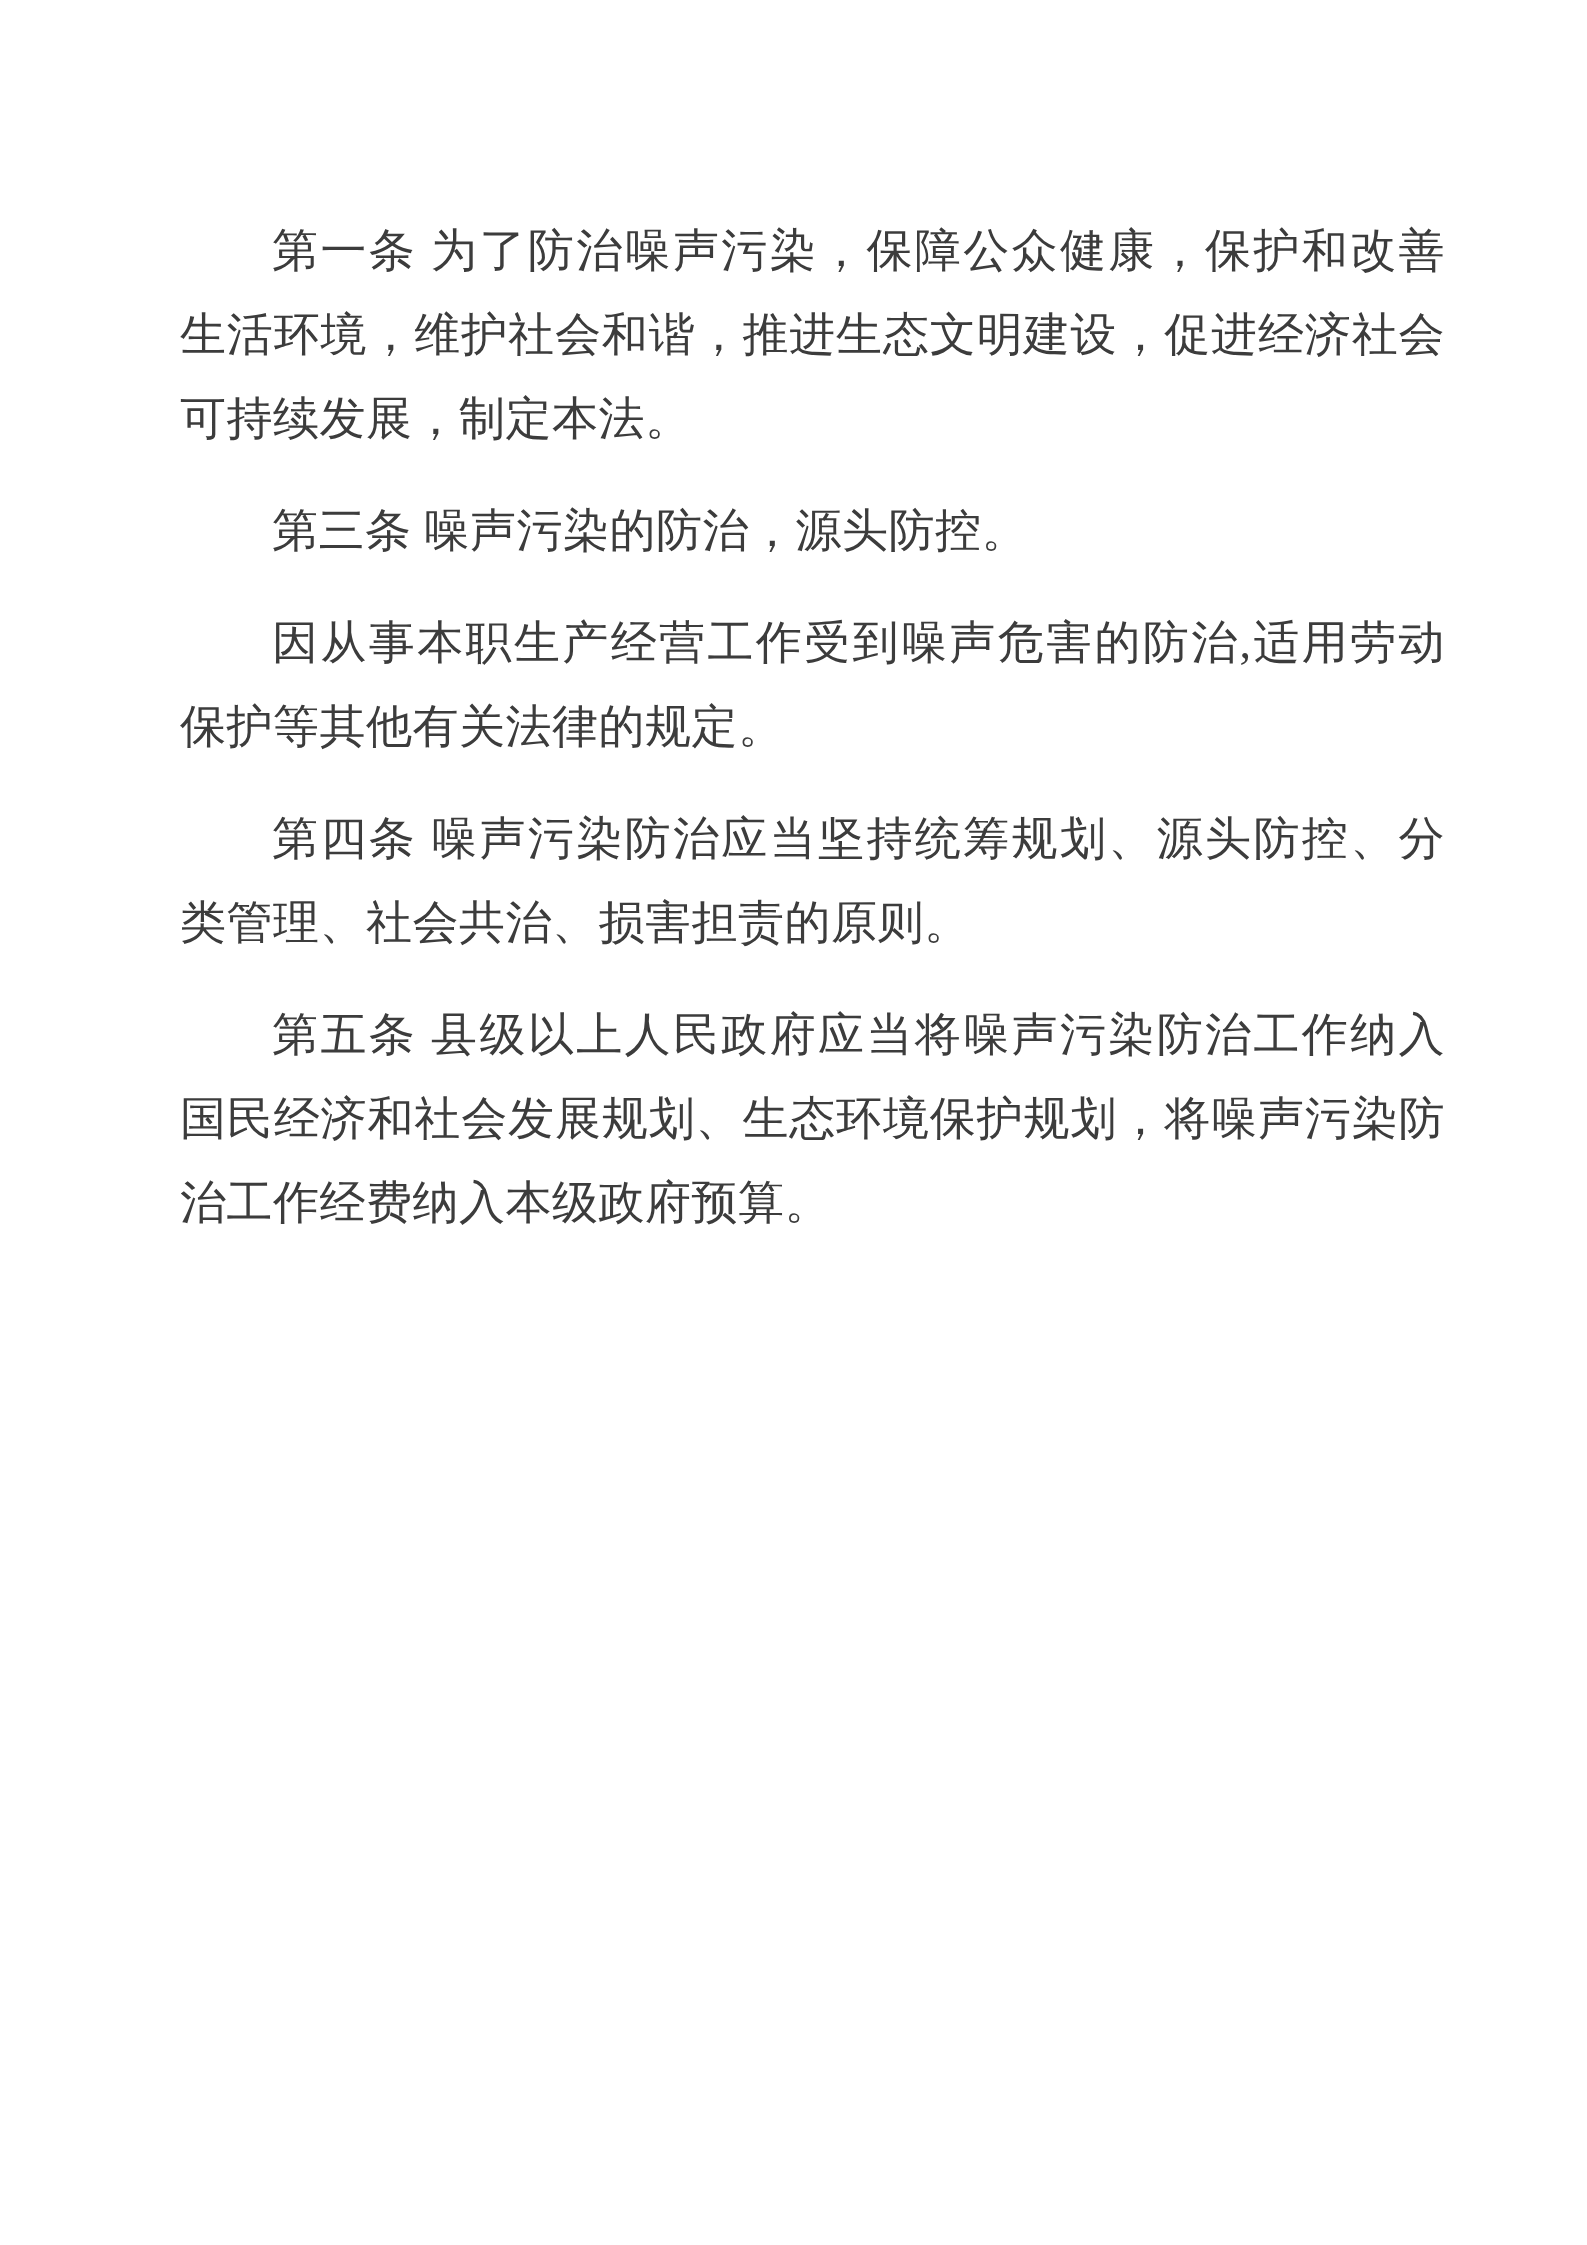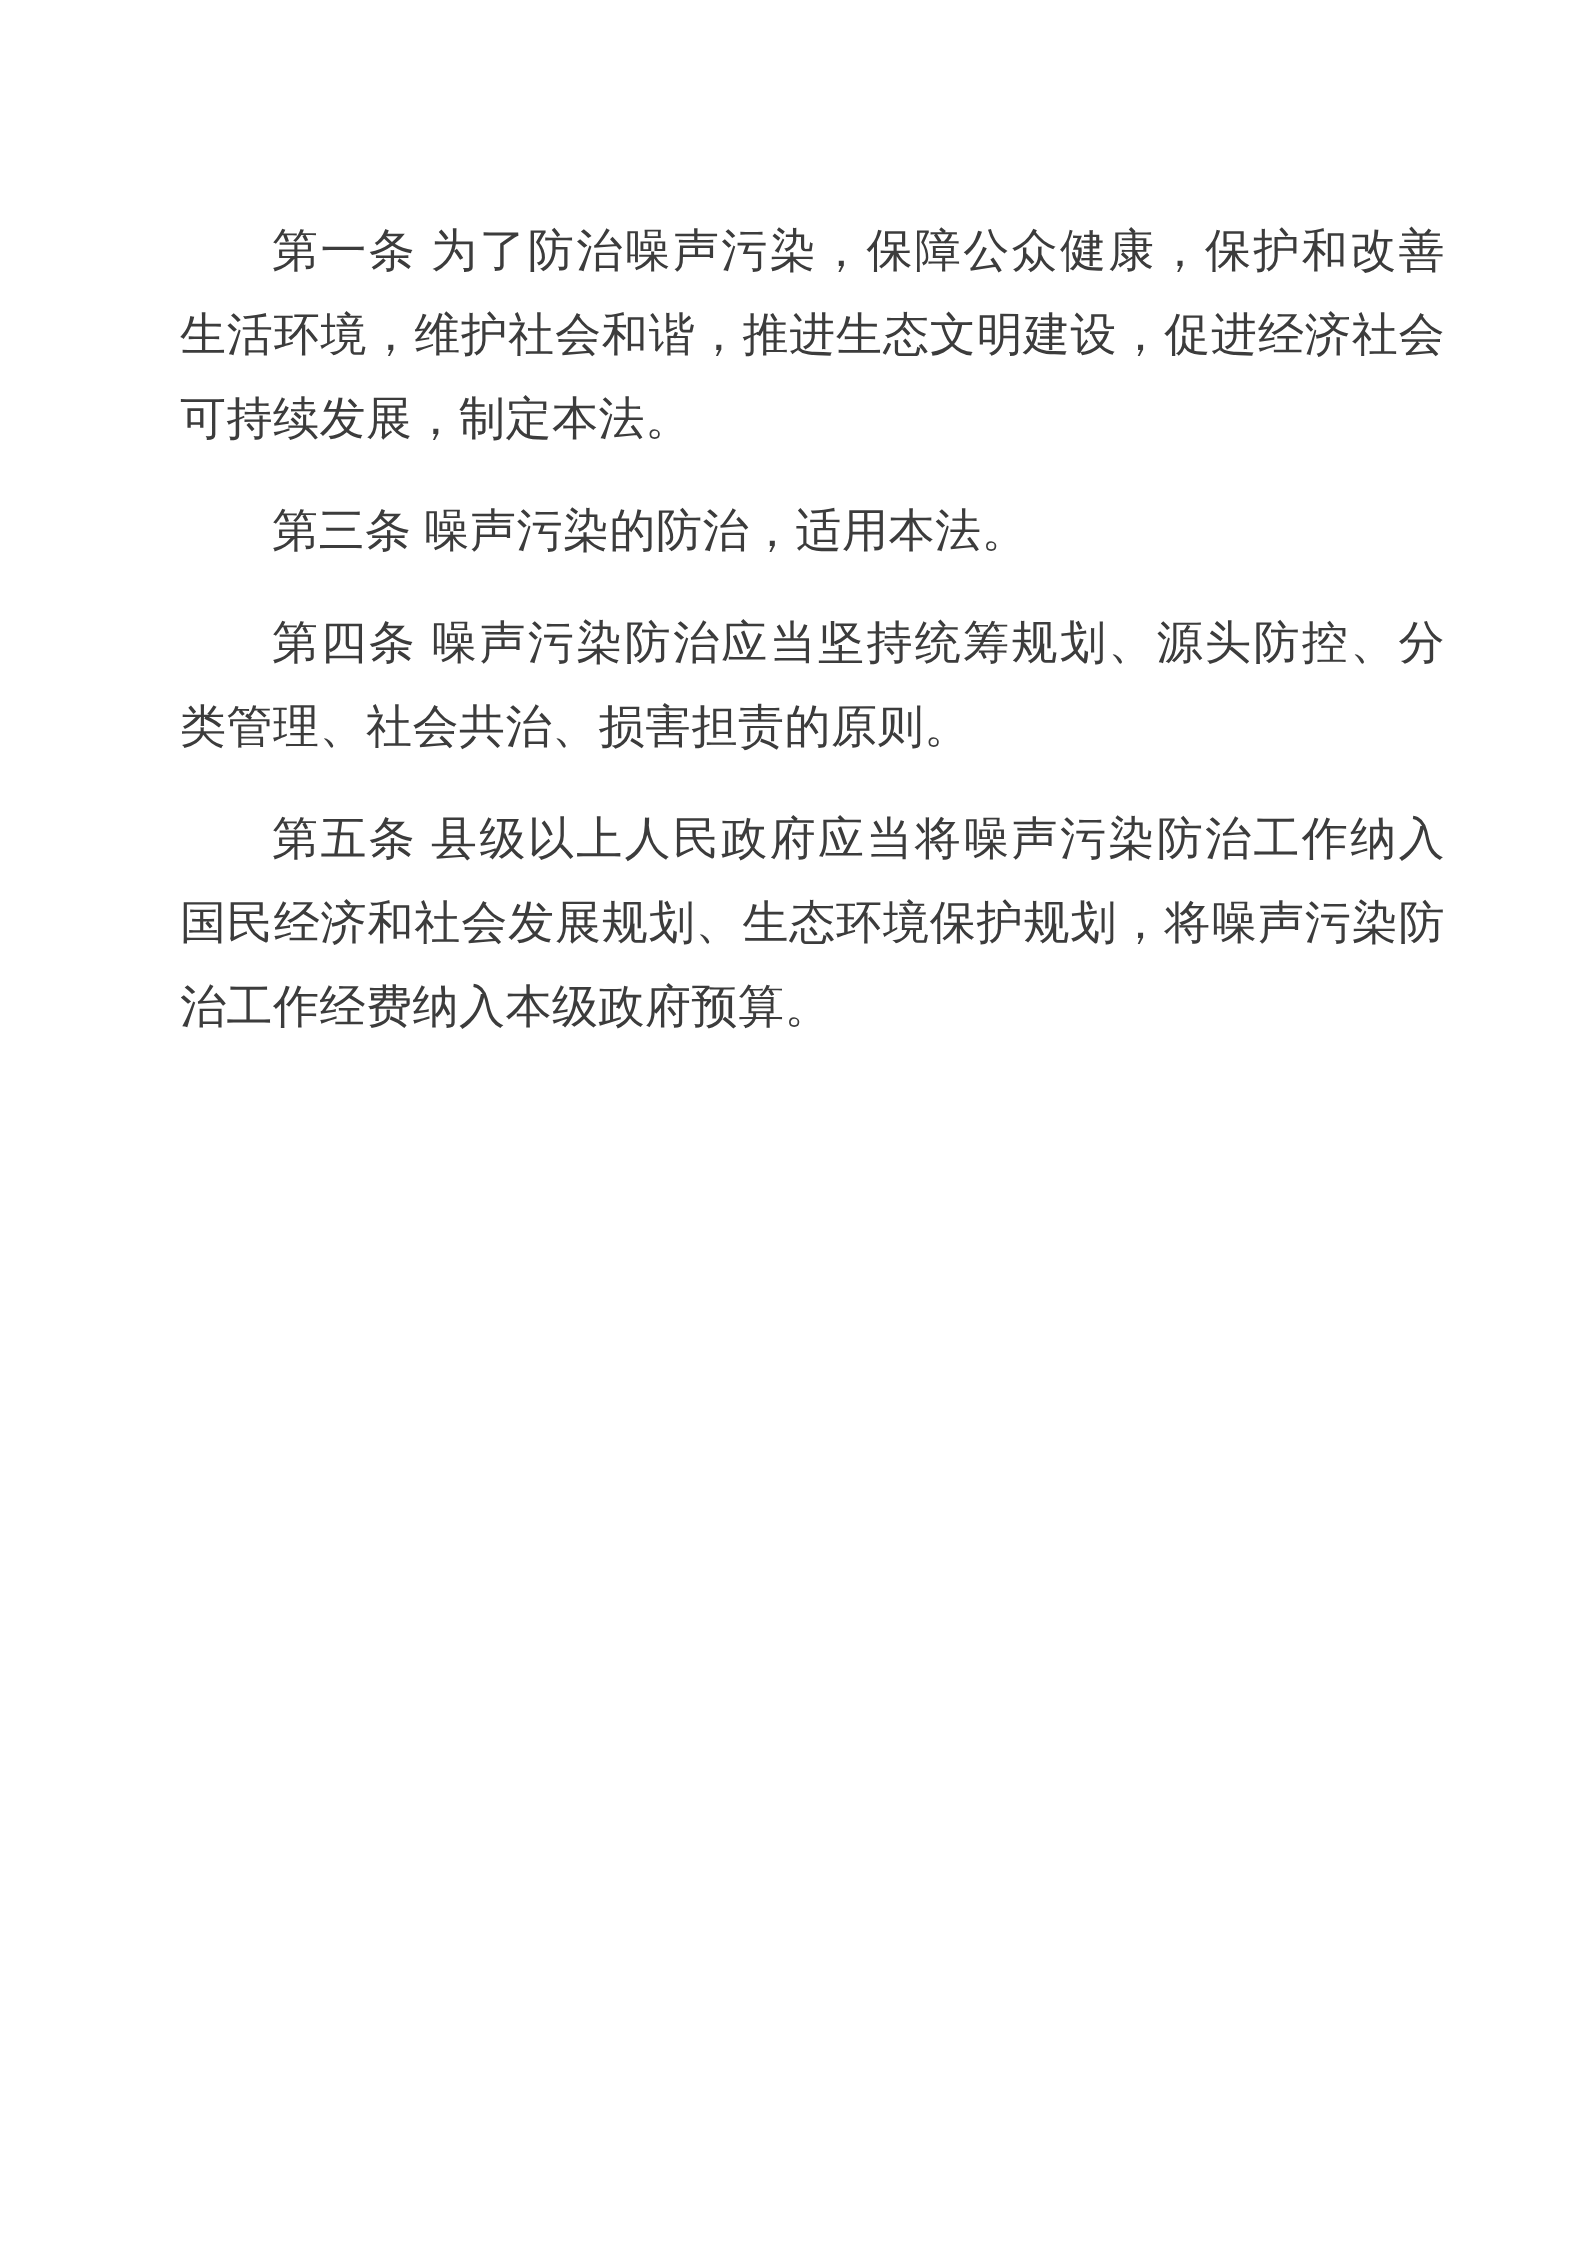--- a/index.html
+++ b/index.html
@@ -26,16 +26,17 @@
     padding: 0;
     text-indent: 2em;
     letter-spacing: 0.5px;
   }
 </style>
 </head>
 <body>
 
 <div class="page" style="background: rgb(255, 255, 255); color: rgb(60, 60, 60); border-radius: 22px;">
   <p>第一条 为了防治噪声污染，保障公众健康，保护和改善生活环境，维护社会和谐，推进生态文明建设，促进经济社会可持续发展，制定本法。</p>
-  <p>第三条 噪声污染的防治，适用本法。</p>
+  <p>第三条 噪声污染的防治，源头防控。</p>
+  <p>因从事本职生产经营工作受到噪声危害的防治,适用劳动保护等其他有关法律的规定。</p>
   <p>第四条 噪声污染防治应当坚持统筹规划、源头防控、分类管理、社会共治、损害担责的原则。</p>
   <p>第五条 县级以上人民政府应当将噪声污染防治工作纳入国民经济和社会发展规划、生态环境保护规划，将噪声污染防治工作经费纳入本级政府预算。</p>
 </div>
 
 </body></html>

